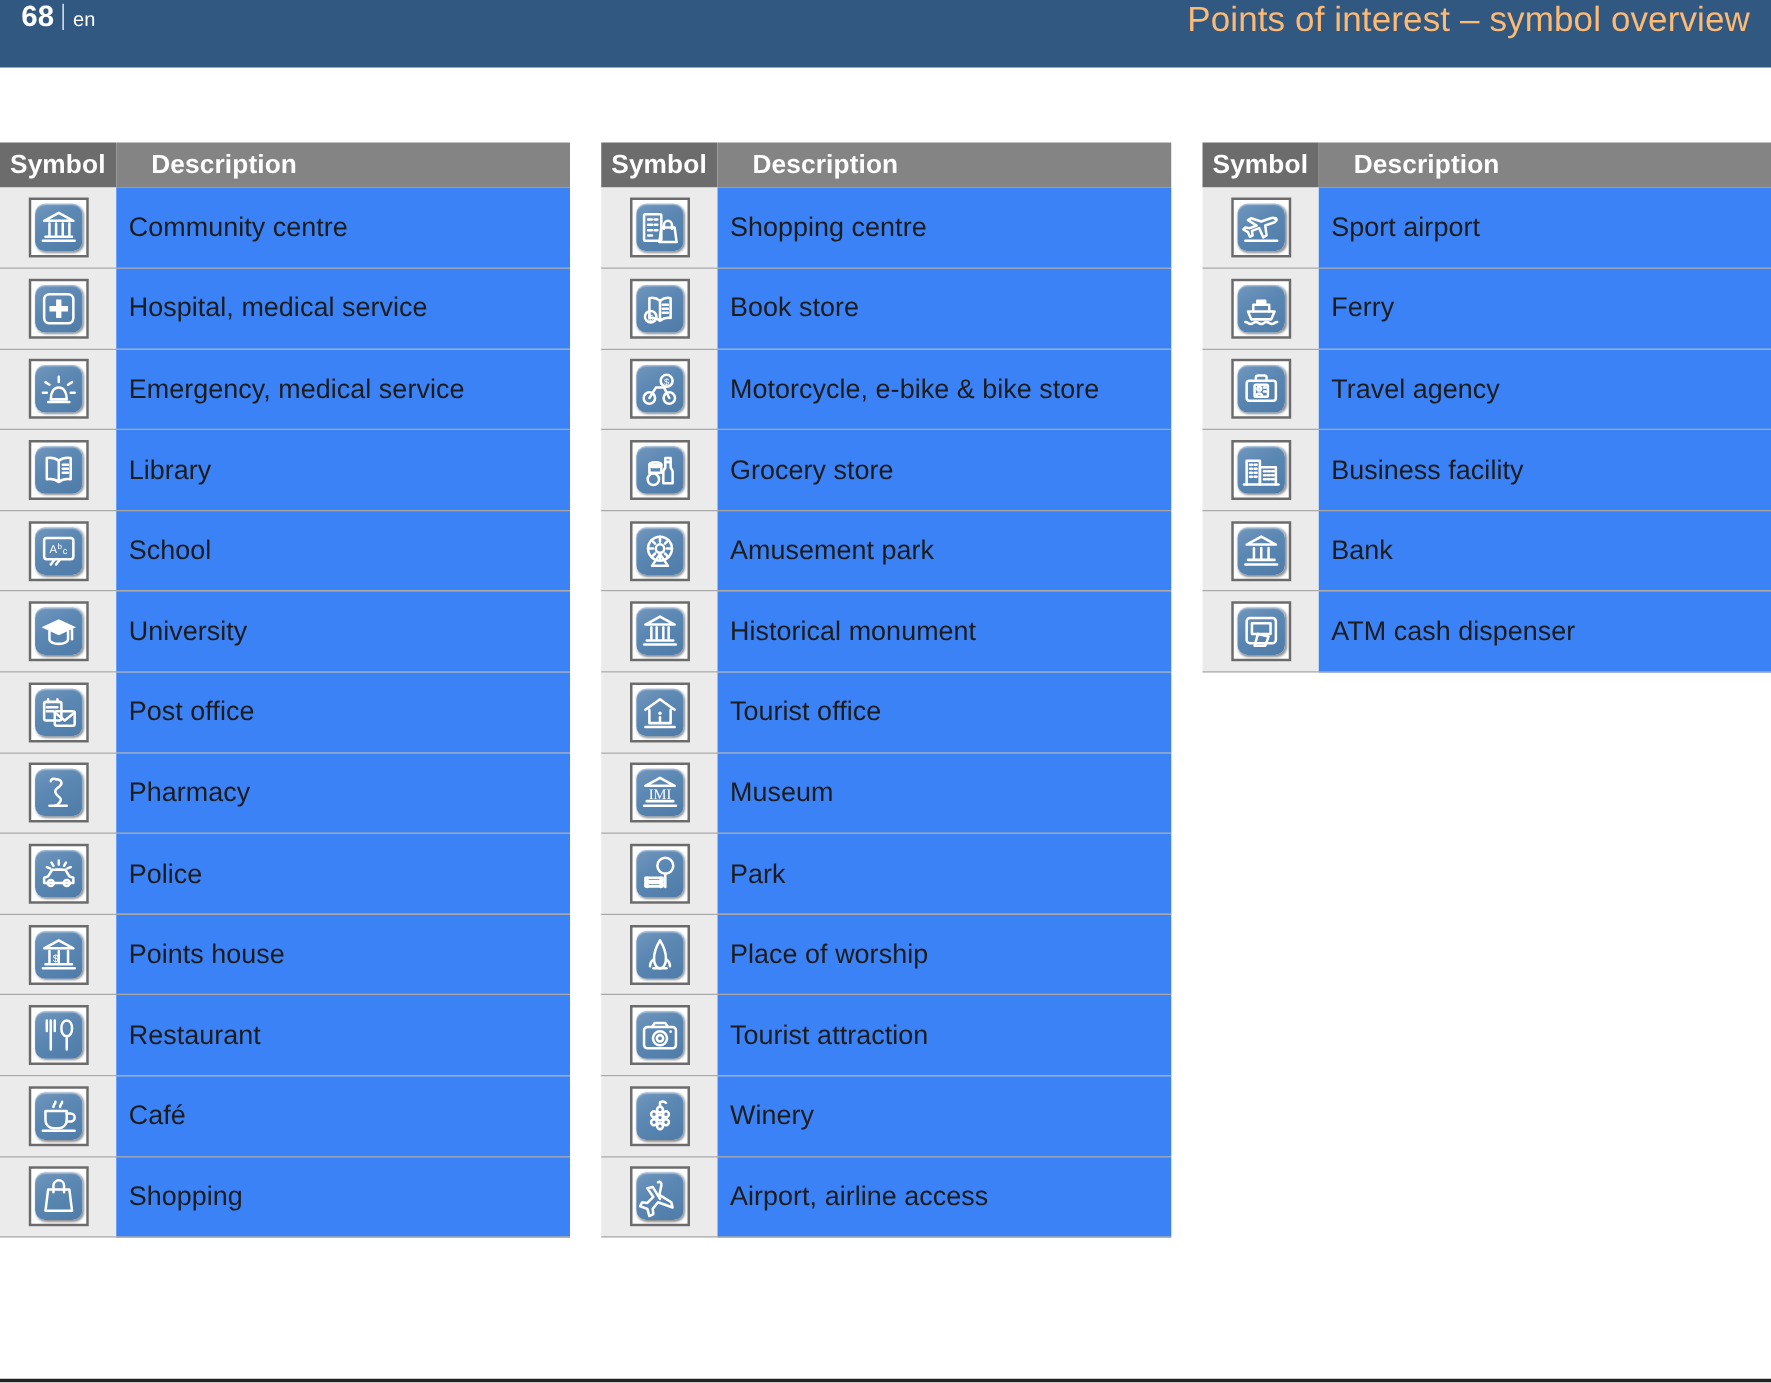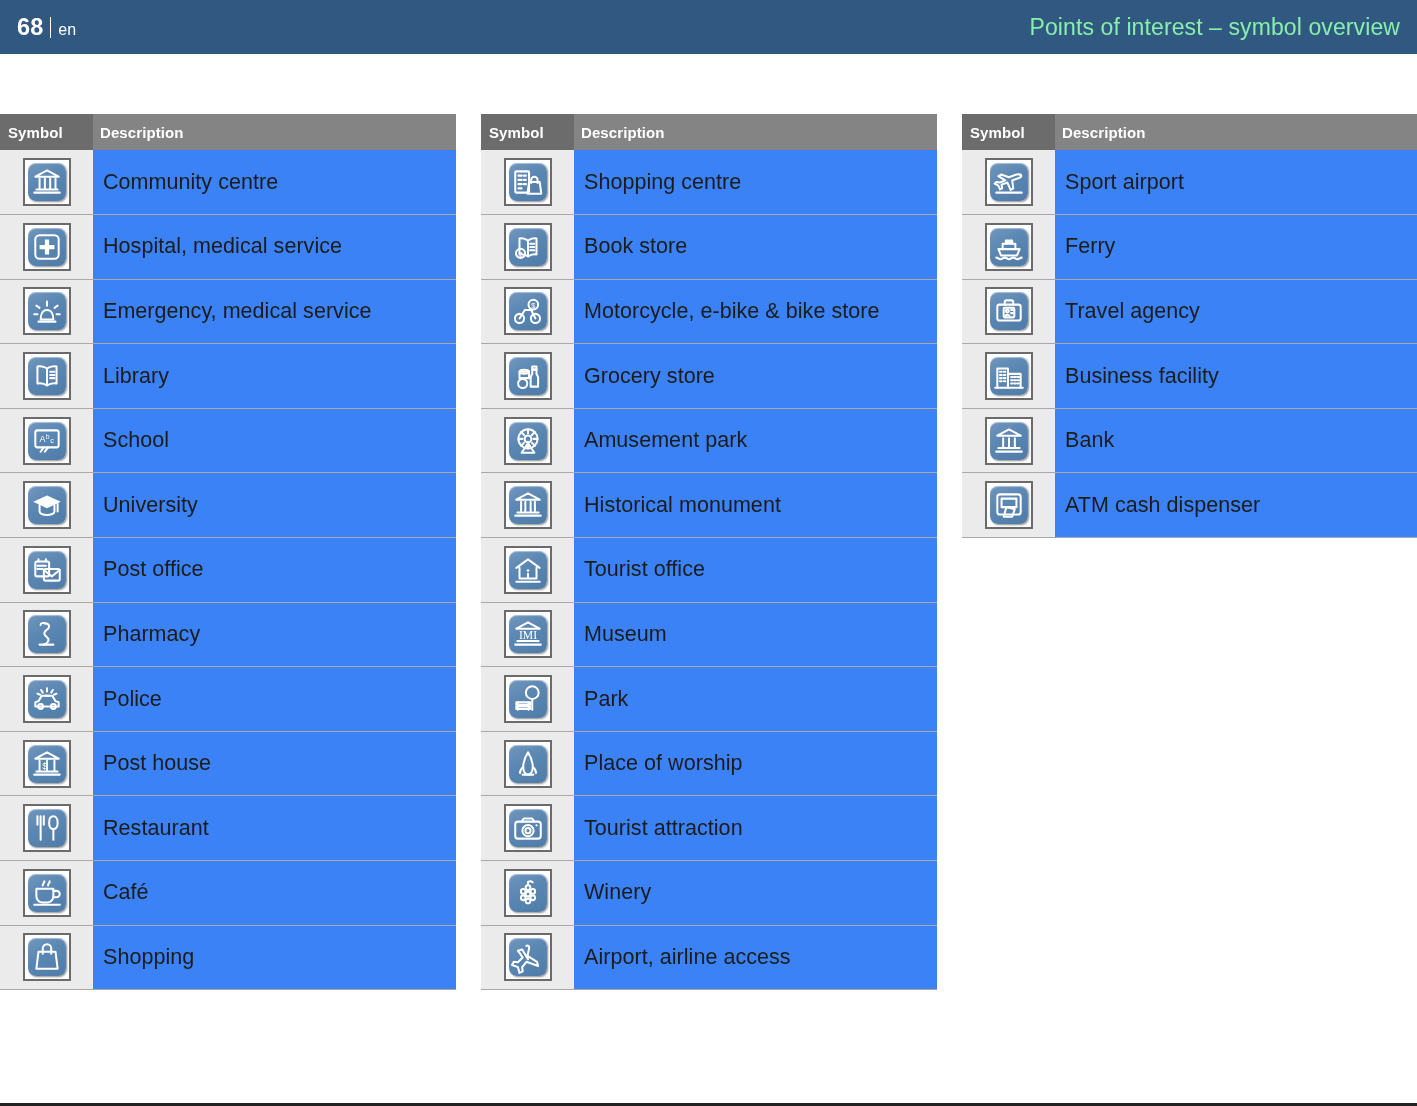--- a/index.html
+++ b/index.html
@@ -15,42 +15,42 @@
     background: #ffffff;
   }
 
   
   .page-header {
     position: absolute;
     left: 0; top: 0;
     width: 1417px; height: 54px;
     background: #315881;
     display: flex;
-    align-items: center;
+    align-items: flex-start;
     justify-content: space-between;
     padding: 0 17px;
   }
   .hdr-left {
     display: flex; align-items: baseline;
     color: #ffffff;
     font-size: 23px;
     letter-spacing: .1px;
   }
   .hdr-pagenum { font-weight: bold; font-size: 23.5px; }
   .hdr-sep {
     display: inline-block;
     width: 1px; height: 21px;
     background: #ffffff;
     margin: 0 7px;
     position: relative; top: 3px;
   }
   .hdr-lang { font-weight: normal; font-size: 16px; }
   .hdr-right {
-    color: #86efac;
-    font-size: 23px;
+    color: #fdba74;
+    font-size: 28px;
     font-weight: normal;
     letter-spacing: .1px;
     white-space: nowrap;
   }
 
   
   .columns {
     position: absolute;
     left: 0; top: 114px;
     width: 1417px;
@@ -64,33 +64,33 @@
     width: 100%;
     border-collapse: collapse;
     table-layout: fixed;
   }
   .sym-table col.c-sym { width: 93px; }
   .sym-table col.c-desc { width: auto; }
 
   .sym-table thead th {
     height: 36px;
     color: #ffffff;
-    font-size: 15px;
+    font-size: 21px;
     font-weight: bold;
     text-align: left;
     vertical-align: middle;
     letter-spacing: .1px;
   }
   th.th-sym {
     background: #6d6c6c;
     padding-left: 8px;
   }
   th.th-desc {
     background: #858484;
-    padding-left: 7px;
+    padding-left: 28px;
   }
 
   .sym-table tbody tr { height: 64.6px; }
   .sym-table tbody td {
     border-bottom: 1px solid #a9a9a9;
     vertical-align: middle;
   }
   td.td-sym {
     background: #ebebeb;
     text-align: center;
@@ -255,21 +255,21 @@
               <td class="td-desc">Police</td>
             </tr>
             <tr>
               <td class="td-sym"><span class="icon-tile"><span class="icon-inner">
                     <svg width="34" height="34" viewBox="0 0 32 32">
                       <path fill="none" stroke="#ffffff" stroke-width="1.9" stroke-linecap="round" stroke-linejoin="round" d="M4 26h24M6 23h20M16 5l11 6H5z"></path>
                       <path fill="none" stroke="#ffffff" stroke-width="1.9" stroke-linecap="round" stroke-linejoin="round" d="M9 13v9M16 13v9M23 13v9"></path>
                       <text x="11.5" y="21" font-size="8" font-family="Liberation Sans" fill="#ffffff">$</text>
                     </svg>
                   </span></span></td>
-              <td class="td-desc">Post house</td>
+              <td class="td-desc">Points house</td>
             </tr>
             <tr>
               <td class="td-sym"><span class="icon-tile"><span class="icon-inner">
                     <svg width="34" height="34" viewBox="0 0 32 32">
                       <path fill="none" stroke="#ffffff" stroke-width="1.9" stroke-linecap="round" stroke-linejoin="round" d="M10 5v8M7 5v8M13 5v8M10 13v14"></path>
                       <path fill="none" stroke="#ffffff" stroke-width="1.9" stroke-linecap="round" stroke-linejoin="round" d="M22 5c-2.5 0-4 2.5-4 6s1.5 6 4 6 4-2.5 4-6-1.5-6-4-6zM22 17v10"></path>
                     </svg>
                   </span></span></td>
               <td class="td-desc">Restaurant</td>
             </tr>

